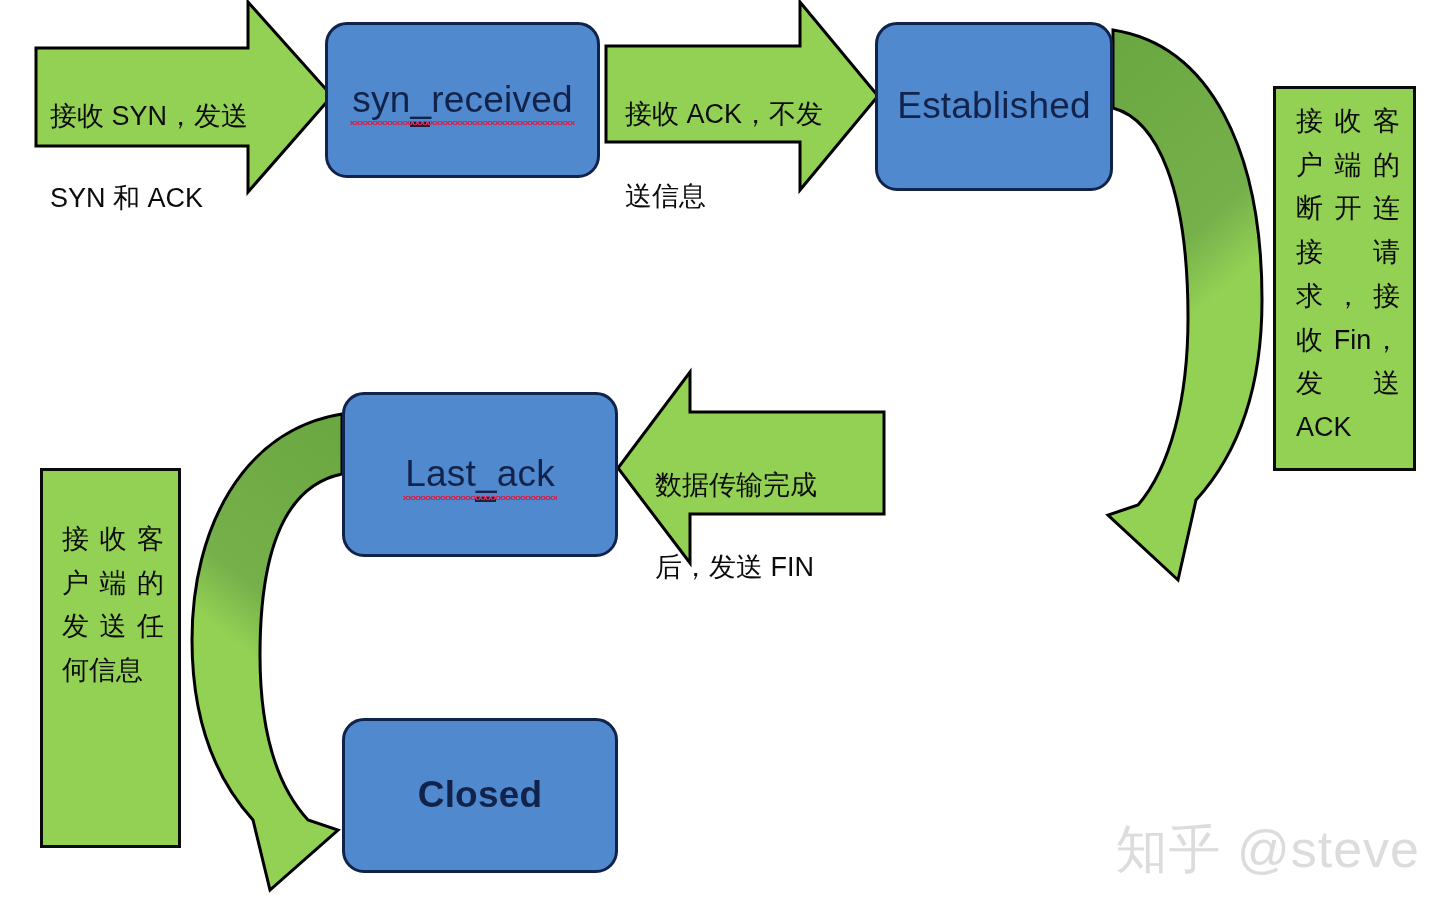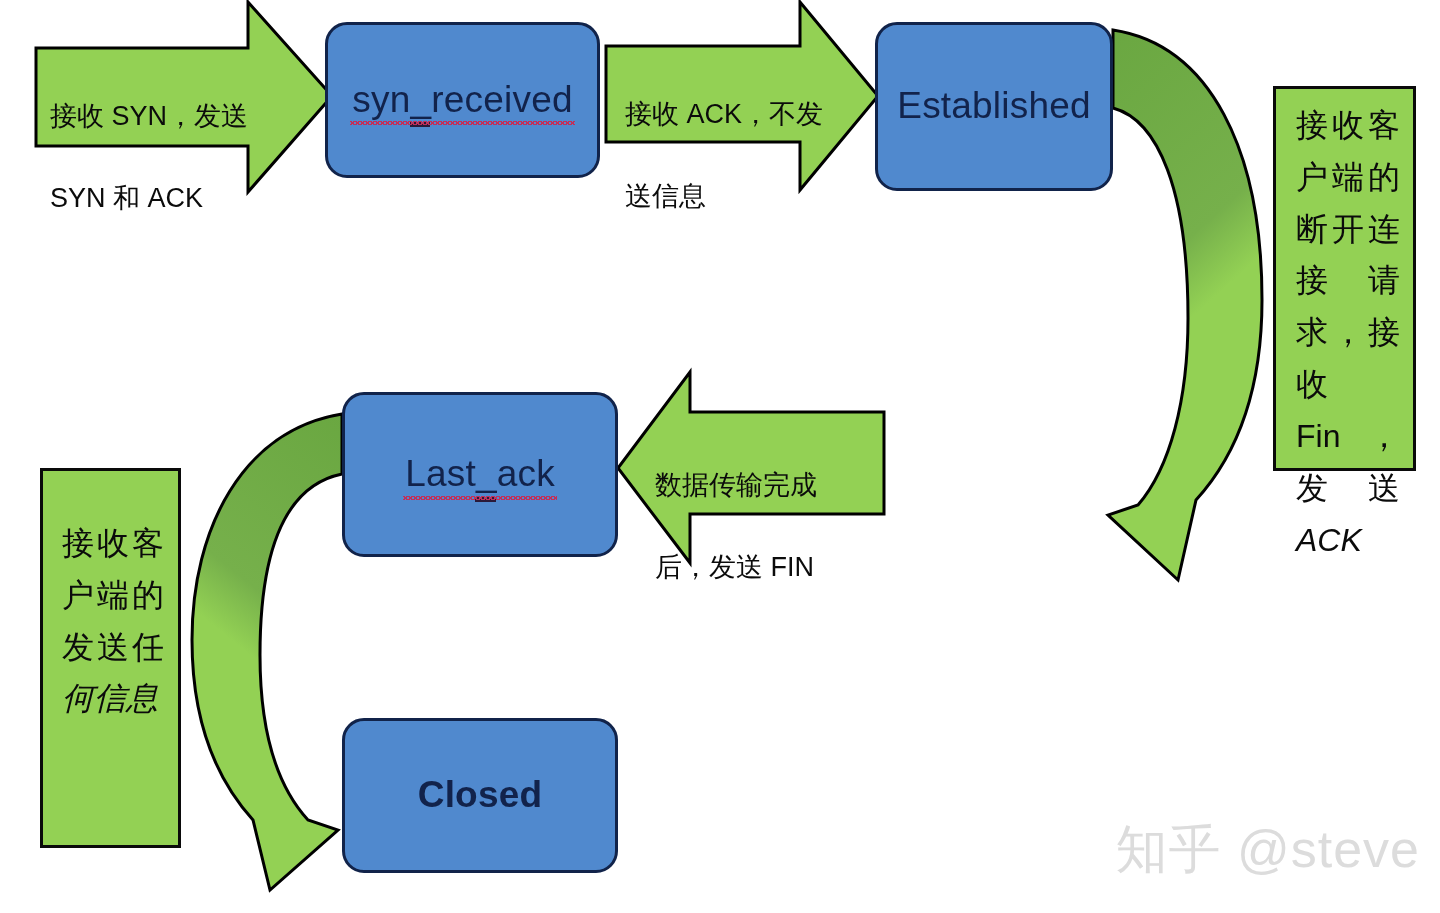--- a/index.html
+++ b/index.html
@@ -86,29 +86,28 @@
     position: absolute;
     box-sizing: border-box;
     background: #93d154;
     border: 3px solid #0a0a0a;
     z-index: 2;
   }
   .note-text {
     position: absolute;
     z-index: 4;
     color: #0b0b0b;
-    font-size: 32px;
+    font-size: 27px;
     line-height: 1.62;
     text-align: justify;
     text-align-last: justify;
   }
   .note-text .lastline {
     text-align: center;
     text-align-last: left;
-    font-style: italic;
   }
 
   
   .watermark {
     position: absolute;
     right: 20px;
     bottom: 28px;
     font-size: 52px;
     color: #dcdcdc;
     letter-spacing: 1px;

